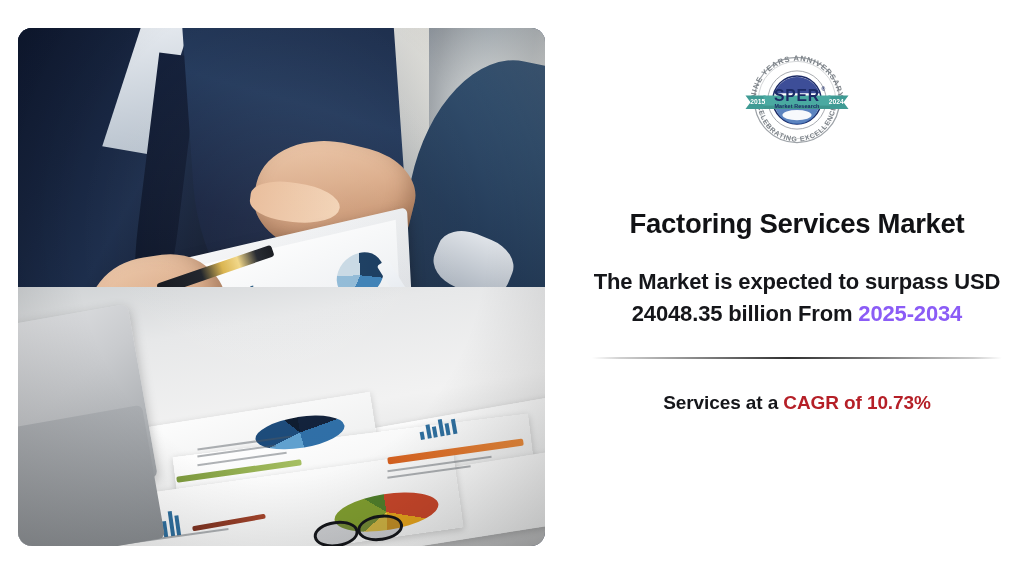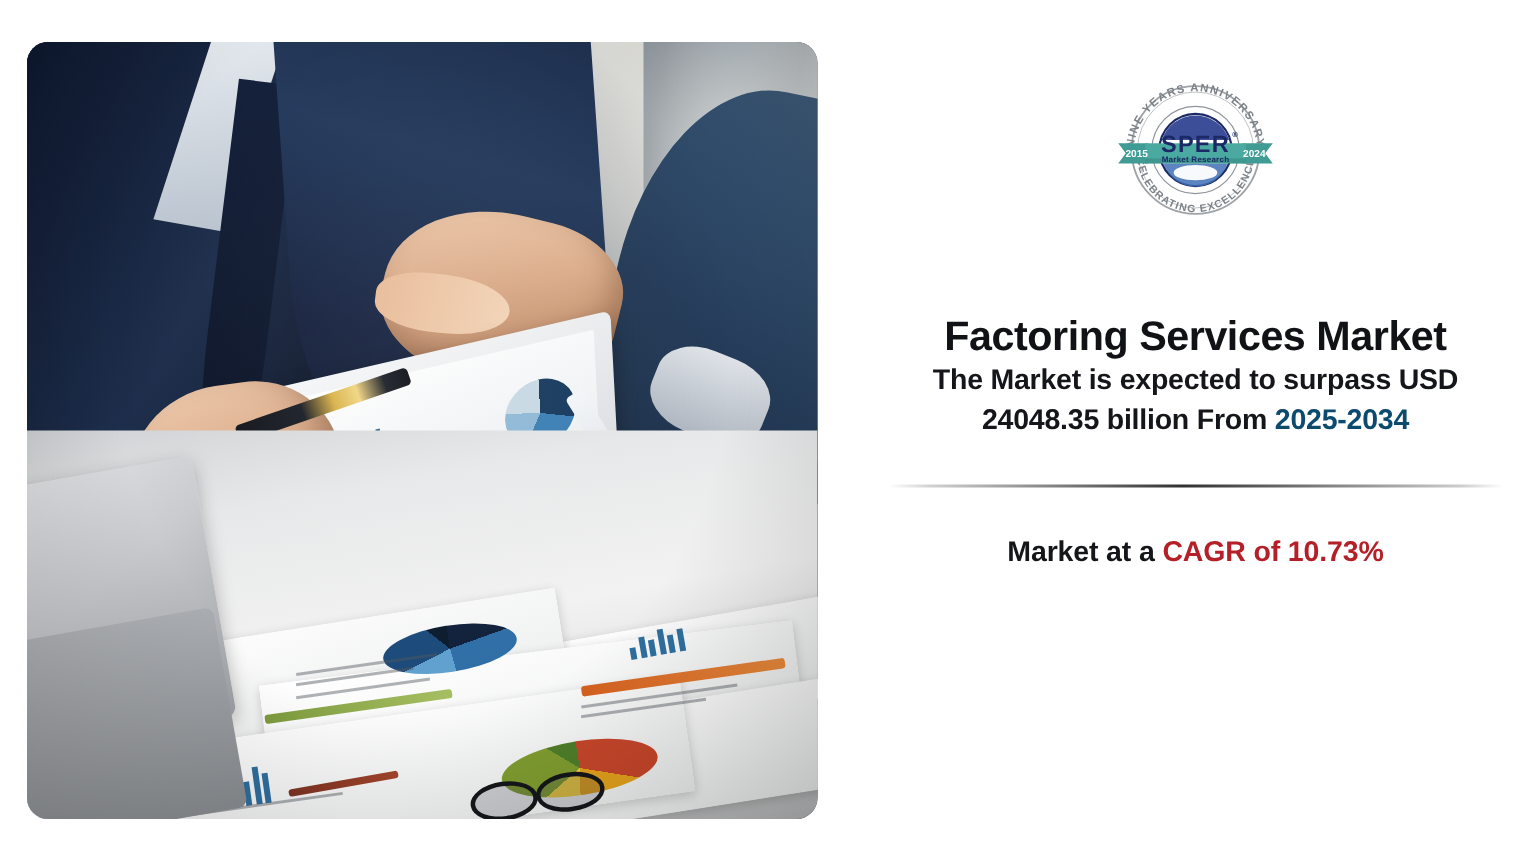--- a/index.html
+++ b/index.html
@@ -284,28 +284,29 @@
     font-size: 27.5px;
     font-weight: 700;
     letter-spacing: -.3px;
     color: #111215;
     line-height: 1.15;
     white-space: nowrap;
   }
 
   
   .subtitle {
-    font-size: 19px;
+    margin-top: 26px;
+    font-size: 22px;
     font-weight: 700;
     color: #15161a;
     text-align: center;
     line-height: 1.45;
     letter-spacing: -.15px;
   }
-  .subtitle .accent { color: #0c4a6e; }
+  .subtitle .accent { color: #8b5cf6; }
 
   
   .divider {
     margin-top: 28px;
     width: 410px;
     height: 2px;
     background: linear-gradient(90deg,
       rgba(20,20,20,0) 0%,
       rgba(20,20,20,.20) 7%,
       rgba(20,20,20,.88) 48%,
@@ -494,17 +495,17 @@
 
     <h1 class="title">Factoring Services Market</h1>
 
     <div class="subtitle">
       <div>The Market is expected to surpass USD</div>
       <div><span>24048.35 billion  From </span><span class="accent">2025-2034</span></div>
     </div>
 
     <div class="divider"></div>
 
-    <div class="cagr"><span>Market at a </span><span class="accent">CAGR of 10.73%</span></div>
+    <div class="cagr"><span>Services at a </span><span class="accent">CAGR of 10.73%</span></div>
 
 
   </div>
 </div>
 
 </body></html>

